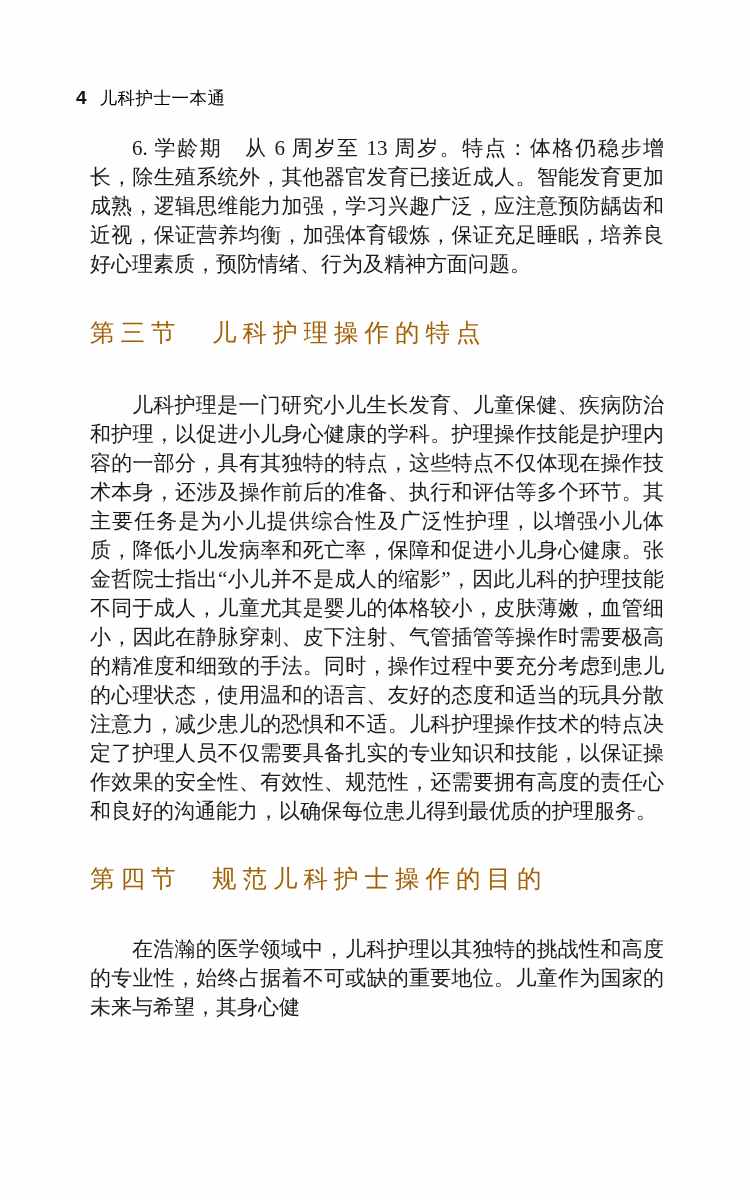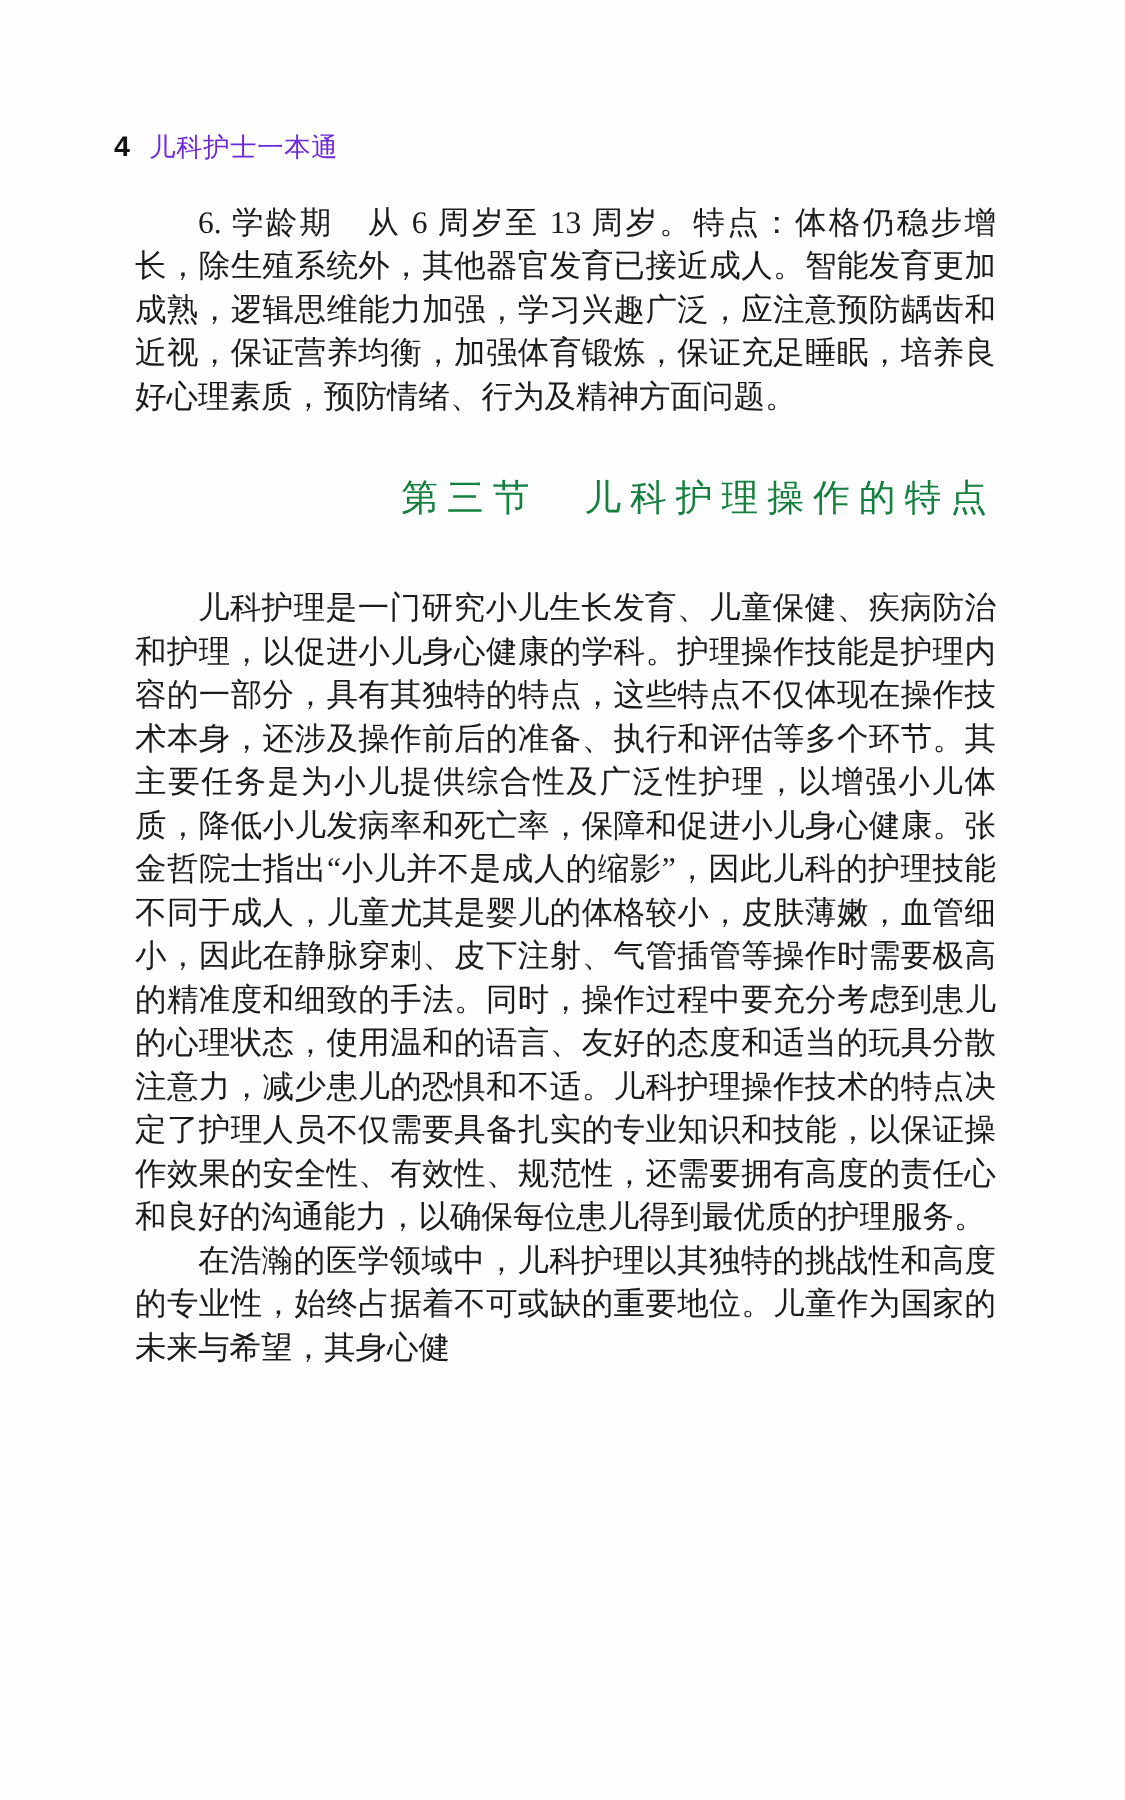--- a/index.html
+++ b/index.html
@@ -29,46 +29,46 @@
     font-family: "Liberation Sans", "DejaVu Sans", sans-serif;
     font-weight: 700;
     font-size: 19px;
     color: #111;
   }
   .book-title {
     font-family: "Liberation Sans", "DejaVu Sans", sans-serif;
     font-weight: 500;
     font-size: 17.5px;
     letter-spacing: 0.5px;
-    color: #6d28d9;
+    color: #000000;
   }
   
   .content {
     position: absolute;
     top: 134px;
     left: 90px;
     width: 574px;
     font-size: 21px;
     line-height: 29px;
     text-align: justify;
     text-justify: inter-ideograph;
   }
   p.body-para {
     margin: 0;
     text-indent: 2em;
   }
   h2.section-heading {
     margin: 37px 0 42px 0;
-    text-align: right;
+    text-align: left;
     font-size: 24.5px;
     line-height: 33px;
     font-weight: 400;
     letter-spacing: 6px;
     text-indent: 0;
-    color: #15803d;
+    color: #a16207;
     font-family: "Liberation Serif", "DejaVu Serif", serif;
   }
   h2.section-heading-2 {
     margin: 36px 0 40px 0;
   }
 </style>
 </head>
 <body>
 
 <div class="page">
@@ -80,18 +80,19 @@
 
   <div class="content">
 
     <p class="body-para">6. 学龄期　从 6 周岁至 13 周岁。特点：体格仍稳步增长，除生殖系统外，其他器官发育已接近成人。智能发育更加成熟，逻辑思维能力加强，学习兴趣广泛，应注意预防龋齿和近视，保证营养均衡，加强体育锻炼，保证充足睡眠，培养良好心理素质，预防情绪、行为及精神方面问题。</p>
 
 
     <h2 class="section-heading">第三节　儿科护理操作的特点</h2>
 
     <p class="body-para">儿科护理是一门研究小儿生长发育、儿童保健、疾病防治和护理，以促进小儿身心健康的学科。护理操作技能是护理内容的一部分，具有其独特的特点，这些特点不仅体现在操作技术本身，还涉及操作前后的准备、执行和评估等多个环节。其主要任务是为小儿提供综合性及广泛性护理，以增强小儿体质，降低小儿发病率和死亡率，保障和促进小儿身心健康。张金哲院士指出“小儿并不是成人的缩影”，因此儿科的护理技能不同于成人，儿童尤其是婴儿的体格较小，皮肤薄嫩，血管细小，因此在静脉穿刺、皮下注射、气管插管等操作时需要极高的精准度和细致的手法。同时，操作过程中要充分考虑到患儿的心理状态，使用温和的语言、友好的态度和适当的玩具分散注意力，减少患儿的恐惧和不适。儿科护理操作技术的特点决定了护理人员不仅需要具备扎实的专业知识和技能，以保证操作效果的安全性、有效性、规范性，还需要拥有高度的责任心和良好的沟通能力，以确保每位患儿得到最优质的护理服务。</p>
 
+    <h2 class="section-heading section-heading-2">第四节　规范儿科护士操作的目的</h2>
 
     <p class="body-para">在浩瀚的医学领域中，儿科护理以其独特的挑战性和高度的专业性，始终占据着不可或缺的重要地位。儿童作为国家的未来与希望，其身心健</p>
 
   </div>
 
 </div>
 
 </body></html>

